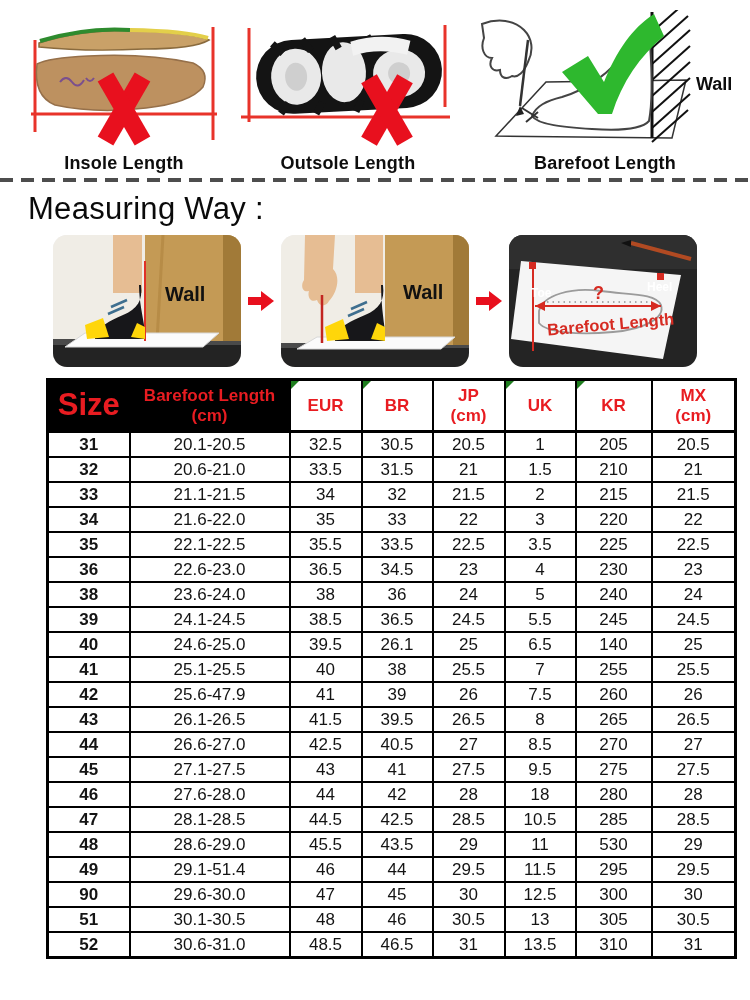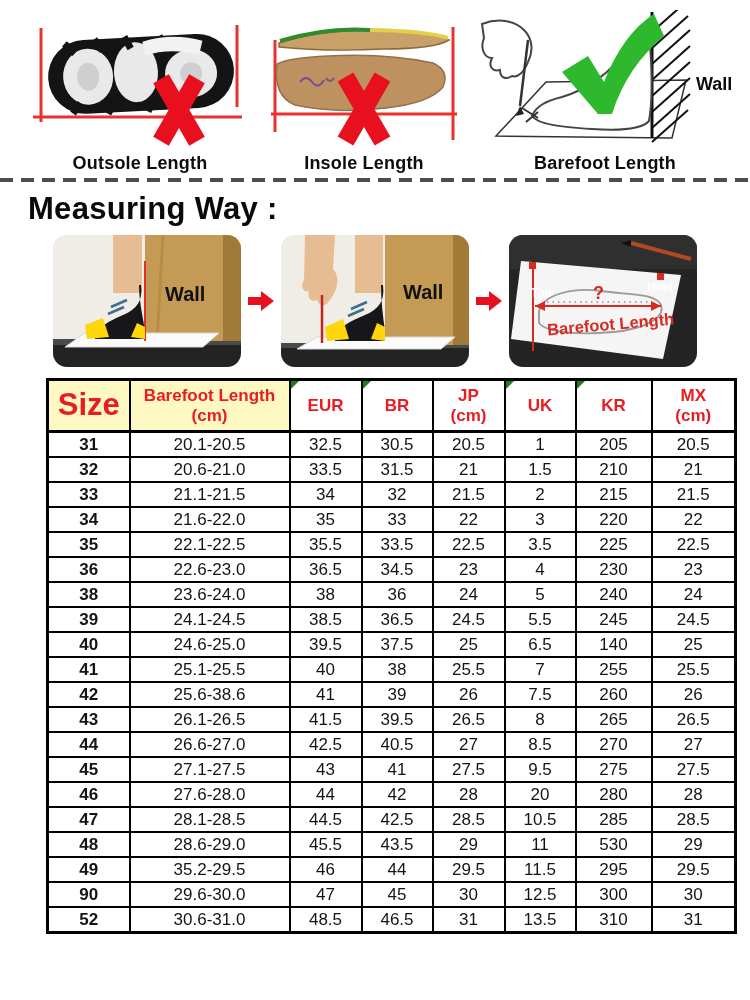--- a/index.html
+++ b/index.html
@@ -22,21 +22,21 @@
   }
 
   
   .divider {
     height:4px; margin:6px 0 0 0;
     background:repeating-linear-gradient(90deg,#4d4d4d 0 13px,transparent 13px 21px);
   }
 
   
   .measuring-heading {
-    font-size:31px; font-weight:bold; color:#0a0a0a;
+    font-size:31px; font-weight:normal; color:#0a0a0a;
     margin:9px 0 7px 28px; letter-spacing:0.3px;
   }
   .photos-row {
     display:flex; align-items:center; justify-content:center;
     gap:7px; height:134px; padding:0 4px;
   }
   .photo {
     width:188px; height:132px; border-radius:14px; overflow:hidden;
     position:relative; flex:none; background:#eee;
   }
@@ -50,38 +50,60 @@
   }
   .size-table th, .size-table td {
     border:2px solid #000; text-align:center; padding:0;
     overflow:hidden; white-space:nowrap;
   }
   .size-table thead th {
     height:52px; font-weight:bold; color:#e81c21;
     font-size:17px; line-height:1.12; position:relative;
     border-bottom:3px solid #000;
   }
-  .size-table th.hl { background:#fef9c3; }
+  .size-table th.hl { background:#000000; }
   .size-table th.th-size { font-size:31px; }
   .corner {
     position:absolute; top:0; left:0; width:0; height:0;
     border-top:8px solid #1e7d1e; border-right:8px solid transparent;
   }
   .size-table td {
     height:23px; line-height:23px; font-size:17px; color:#141414;
   }
   .size-table td.c-size { font-weight:bold; }
   col.w-size{width:82px} col.w-bl{width:160px} col.w-eur{width:72px}
   col.w-br{width:71px} col.w-jp{width:72px} col.w-uk{width:71px}
   col.w-kr{width:76px} col.w-mx{width:84px}
 </style>
 </head>
 <body>
 
 <div class="guide-row">
+
+  <div class="guide-fig">
+    <svg width="196" height="138" viewBox="0 0 196 138">
+      <line x1="9" y1="30" x2="9" y2="122" stroke="#e8332a" stroke-width="3"></line>
+      <line x1="187" y1="17" x2="187" y2="130" stroke="#e8332a" stroke-width="3"></line>
+      <line x1="5" y1="104" x2="191" y2="104" stroke="#e8332a" stroke-width="3"></line>
+      <g>
+        <path d="M13,33 Q60,18 118,21 Q168,23 183,30 Q168,39 118,39 Q60,42 13,37 Z" fill="#c9a168" stroke="#8a6b3e" stroke-width="1.5"></path>
+        <path d="M14,31 Q60,17 104,20" stroke="#2e8b2e" stroke-width="4" fill="none"></path>
+        <path d="M104,20 Q160,21 182,28" stroke="#e3cf4a" stroke-width="4" fill="none"></path>
+      </g>
+      <g>
+        <path d="M11,54 Q7,86 29,95 Q70,104 120,98 Q164,93 177,77 Q184,61 167,53 Q120,43 62,46 Q22,48 11,54 Z" fill="#bd9160" stroke="#96704a" stroke-width="1.5"></path>
+        <path d="M34,72 q6,-8 12,0 q6,8 12,-2 M60,68 q4,6 8,0" stroke="#7a4f8e" stroke-width="2" fill="none"></path>
+      </g>
+      <g fill="#e8101e">
+        <rect x="89" y="62" width="18" height="74" transform="rotate(30 98 99)"></rect>
+        <rect x="89" y="62" width="18" height="74" transform="rotate(-30 98 99)"></rect>
+      </g>
+    </svg>
+    <div class="guide-label">Insole Length</div>
+  </div>
 
   <div class="guide-fig">
     <svg width="228" height="138" viewBox="0 0 228 138">
       <line x1="15" y1="18" x2="15" y2="112" stroke="#e8332a" stroke-width="3"></line>
       <line x1="211" y1="15" x2="211" y2="97" stroke="#e8332a" stroke-width="3"></line>
       <line x1="7" y1="107" x2="216" y2="107" stroke="#e8332a" stroke-width="3"></line>
       <g transform="rotate(-3 113 63)">
         <rect x="22" y="27" width="186" height="74" rx="37" fill="#141414"></rect>
         <ellipse cx="62" cy="64" rx="25" ry="28" fill="#e9e9e9"></ellipse>
         <ellipse cx="110" cy="62" rx="22" ry="30" fill="#e9e9e9"></ellipse>
@@ -90,42 +112,20 @@
         <ellipse cx="165" cy="66" rx="11" ry="11" fill="#cfcfcf"></ellipse>
         <path d="M40,30 l10,10 M70,27 l8,12 M100,26 l6,12 M135,27 l6,12 M170,30 l6,10 M45,100 l8,-10 M80,102 l7,-11 M120,102 l6,-11 M155,100 l7,-10" stroke="#141414" stroke-width="7"></path>
         <path d="M118,32 q30,-8 60,2 l-4,14 q-28,-9 -54,-2 z" fill="#f2f2f2"></path>
       </g>
       <g fill="#e8101e">
         <rect x="144" y="64" width="18" height="72" transform="rotate(30 153 100)"></rect>
         <rect x="144" y="64" width="18" height="72" transform="rotate(-30 153 100)"></rect>
       </g>
     </svg>
     <div class="guide-label">Outsole Length</div>
-  </div>
-
-  <div class="guide-fig">
-    <svg width="196" height="138" viewBox="0 0 196 138">
-      <line x1="9" y1="30" x2="9" y2="122" stroke="#e8332a" stroke-width="3"></line>
-      <line x1="187" y1="17" x2="187" y2="130" stroke="#e8332a" stroke-width="3"></line>
-      <line x1="5" y1="104" x2="191" y2="104" stroke="#e8332a" stroke-width="3"></line>
-      <g>
-        <path d="M13,33 Q60,18 118,21 Q168,23 183,30 Q168,39 118,39 Q60,42 13,37 Z" fill="#c9a168" stroke="#8a6b3e" stroke-width="1.5"></path>
-        <path d="M14,31 Q60,17 104,20" stroke="#2e8b2e" stroke-width="4" fill="none"></path>
-        <path d="M104,20 Q160,21 182,28" stroke="#e3cf4a" stroke-width="4" fill="none"></path>
-      </g>
-      <g>
-        <path d="M11,54 Q7,86 29,95 Q70,104 120,98 Q164,93 177,77 Q184,61 167,53 Q120,43 62,46 Q22,48 11,54 Z" fill="#bd9160" stroke="#96704a" stroke-width="1.5"></path>
-        <path d="M34,72 q6,-8 12,0 q6,8 12,-2 M60,68 q4,6 8,0" stroke="#7a4f8e" stroke-width="2" fill="none"></path>
-      </g>
-      <g fill="#e8101e">
-        <rect x="89" y="62" width="18" height="74" transform="rotate(30 98 99)"></rect>
-        <rect x="89" y="62" width="18" height="74" transform="rotate(-30 98 99)"></rect>
-      </g>
-    </svg>
-    <div class="guide-label">Insole Length</div>
   </div>
 
   <div class="guide-fig">
     <svg width="262" height="138" viewBox="0 0 262 138">
       <polygon points="22,126 72,72 212,70 198,128" fill="#ffffff" stroke="#333" stroke-width="1.5"></polygon>
       <line x1="178" y1="2" x2="178" y2="128" stroke="#111" stroke-width="3"></line>
       <g stroke="#111" stroke-width="2">
         <line x1="178" y1="22" x2="212" y2="-8"></line>
           <line x1="178" y1="38" x2="214" y2="6"></line>
         <line x1="178" y1="54" x2="216" y2="20"></line>
@@ -378,41 +378,41 @@
         <td>24.5</td>
         <td>5.5</td>
         <td>245</td>
         <td>24.5</td>
       </tr>
 
       <tr>
         <td class="c-size">40</td>
         <td>24.6-25.0</td>
         <td>39.5</td>
-        <td>37.5</td>
+        <td>26.1</td>
         <td>25</td>
         <td>6.5</td>
         <td>140</td>
         <td>25</td>
       </tr>
 
       <tr>
         <td class="c-size">41</td>
         <td>25.1-25.5</td>
         <td>40</td>
         <td>38</td>
         <td>25.5</td>
         <td>7</td>
         <td>255</td>
         <td>25.5</td>
       </tr>
 
       <tr>
         <td class="c-size">42</td>
-        <td>25.6-38.6</td>
+        <td>25.6-47.9</td>
         <td>41</td>
         <td>39</td>
         <td>26</td>
         <td>7.5</td>
         <td>260</td>
         <td>26</td>
       </tr>
 
       <tr>
         <td class="c-size">43</td>
@@ -446,21 +446,21 @@
         <td>275</td>
         <td>27.5</td>
       </tr>
 
       <tr>
         <td class="c-size">46</td>
         <td>27.6-28.0</td>
         <td>44</td>
         <td>42</td>
         <td>28</td>
-        <td>20</td>
+        <td>18</td>
         <td>280</td>
         <td>28</td>
       </tr>
 
       <tr>
         <td class="c-size">47</td>
         <td>28.1-28.5</td>
         <td>44.5</td>
         <td>42.5</td>
         <td>28.5</td>
@@ -475,40 +475,50 @@
         <td>45.5</td>
         <td>43.5</td>
         <td>29</td>
         <td>11</td>
         <td>530</td>
         <td>29</td>
       </tr>
 
       <tr>
         <td class="c-size">49</td>
-        <td>35.2-29.5</td>
+        <td>29.1-51.4</td>
         <td>46</td>
         <td>44</td>
         <td>29.5</td>
         <td>11.5</td>
         <td>295</td>
         <td>29.5</td>
       </tr>
 
       <tr>
         <td class="c-size">90</td>
         <td>29.6-30.0</td>
         <td>47</td>
         <td>45</td>
         <td>30</td>
         <td>12.5</td>
         <td>300</td>
         <td>30</td>
       </tr>
 
+      <tr>
+        <td class="c-size">51</td>
+        <td>30.1-30.5</td>
+        <td>48</td>
+        <td>46</td>
+        <td>30.5</td>
+        <td>13</td>
+        <td>305</td>
+        <td>30.5</td>
+      </tr>
 
       <tr>
         <td class="c-size">52</td>
         <td>30.6-31.0</td>
         <td>48.5</td>
         <td>46.5</td>
         <td>31</td>
         <td>13.5</td>
         <td>310</td>
         <td>31</td>

